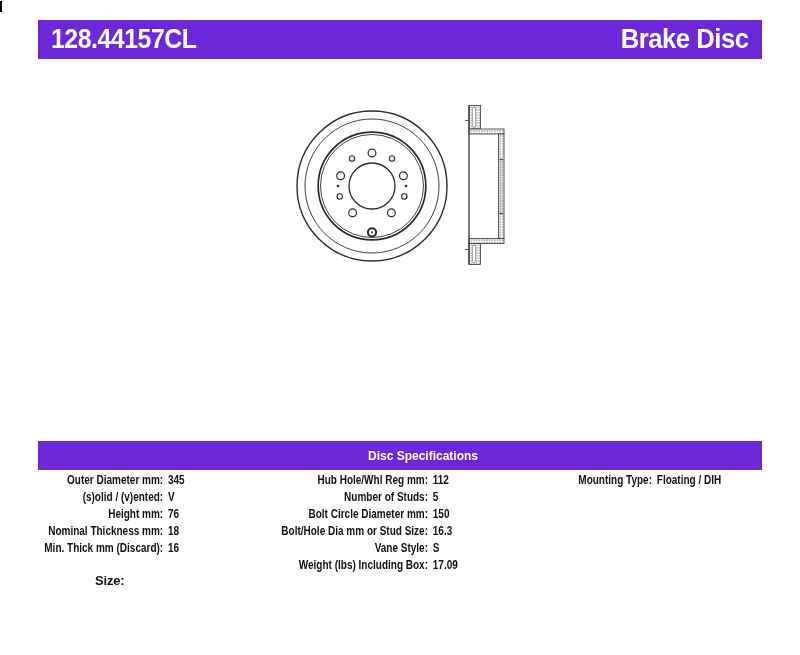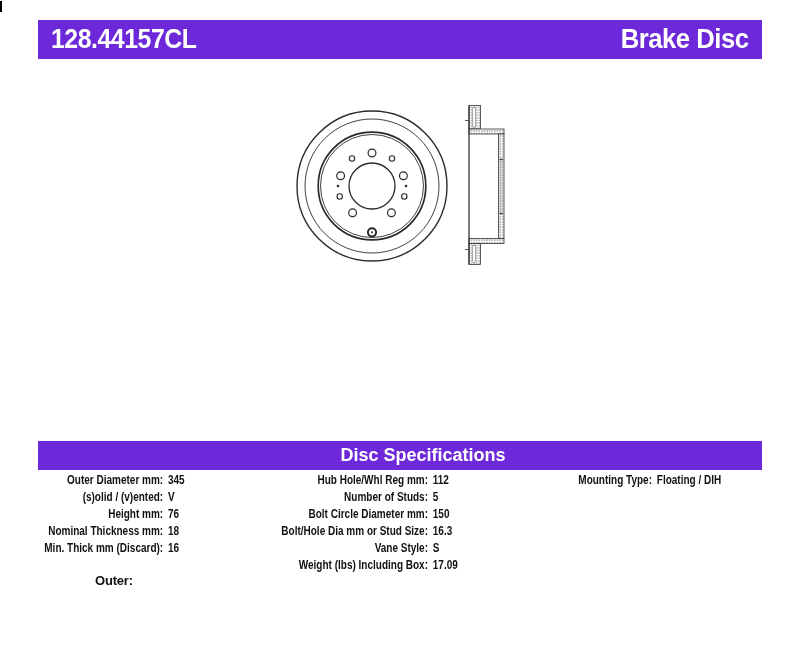--- a/index.html
+++ b/index.html
@@ -8,21 +8,21 @@
     font-family:"Liberation Sans","DejaVu Sans",sans-serif;overflow:hidden;
   }
   .bar{
     position:absolute;left:38px;width:724px;background:#6d28d9;color:#fff;
     display:flex;align-items:center;box-sizing:border-box;
   }
   #header-bar{top:20px;height:39px;justify-content:space-between;padding:0 13px;}
   #header-bar .part{font-size:27px;font-weight:bold;letter-spacing:-0.5px;transform:scaleX(.92);transform-origin:left center;}
   #header-bar .ptitle{font-size:27px;font-weight:bold;letter-spacing:-0.5px;transform:scaleX(.95);transform-origin:right center;}
   #spec-bar{top:441px;height:29px;justify-content:center;}
-  #spec-bar .stitle{font-size:18px;font-weight:bold;margin-left:46px;}
+  #spec-bar .stitle{font-size:12px;font-weight:bold;margin-left:46px;}
   #corner-mark{position:absolute;left:0;top:1px;width:2px;height:11px;background:#000;}
   #drawing{position:absolute;left:285px;top:90px;width:235px;height:185px;}
   .spec-col{
     position:absolute;top:472px;transform:scaleX(.8);transform-origin:left top;
     font-size:12.5px;font-weight:bold;color:#111;
   }
   .spec-row{display:flex;height:17px;line-height:17px;white-space:nowrap;}
   .spec-label{display:inline-block;text-align:right;flex:0 0 auto;}
   .spec-value{margin-left:6px;text-align:left;}
   #col-left{left:20px;width:340px;}
@@ -172,17 +172,17 @@
   </div>
 
   <div class="spec-col" id="col-right">
     <div class="spec-row">
       <span class="spec-label">Mounting Type:</span>
       <span class="spec-value">Floating / DIH</span>
     </div>
   </div>
 
   <div id="note-row">
-    <span>Outer:</span>
+    <span>Size:</span>
     <span></span>
   </div>
 
 </div>
 
 </body></html>

